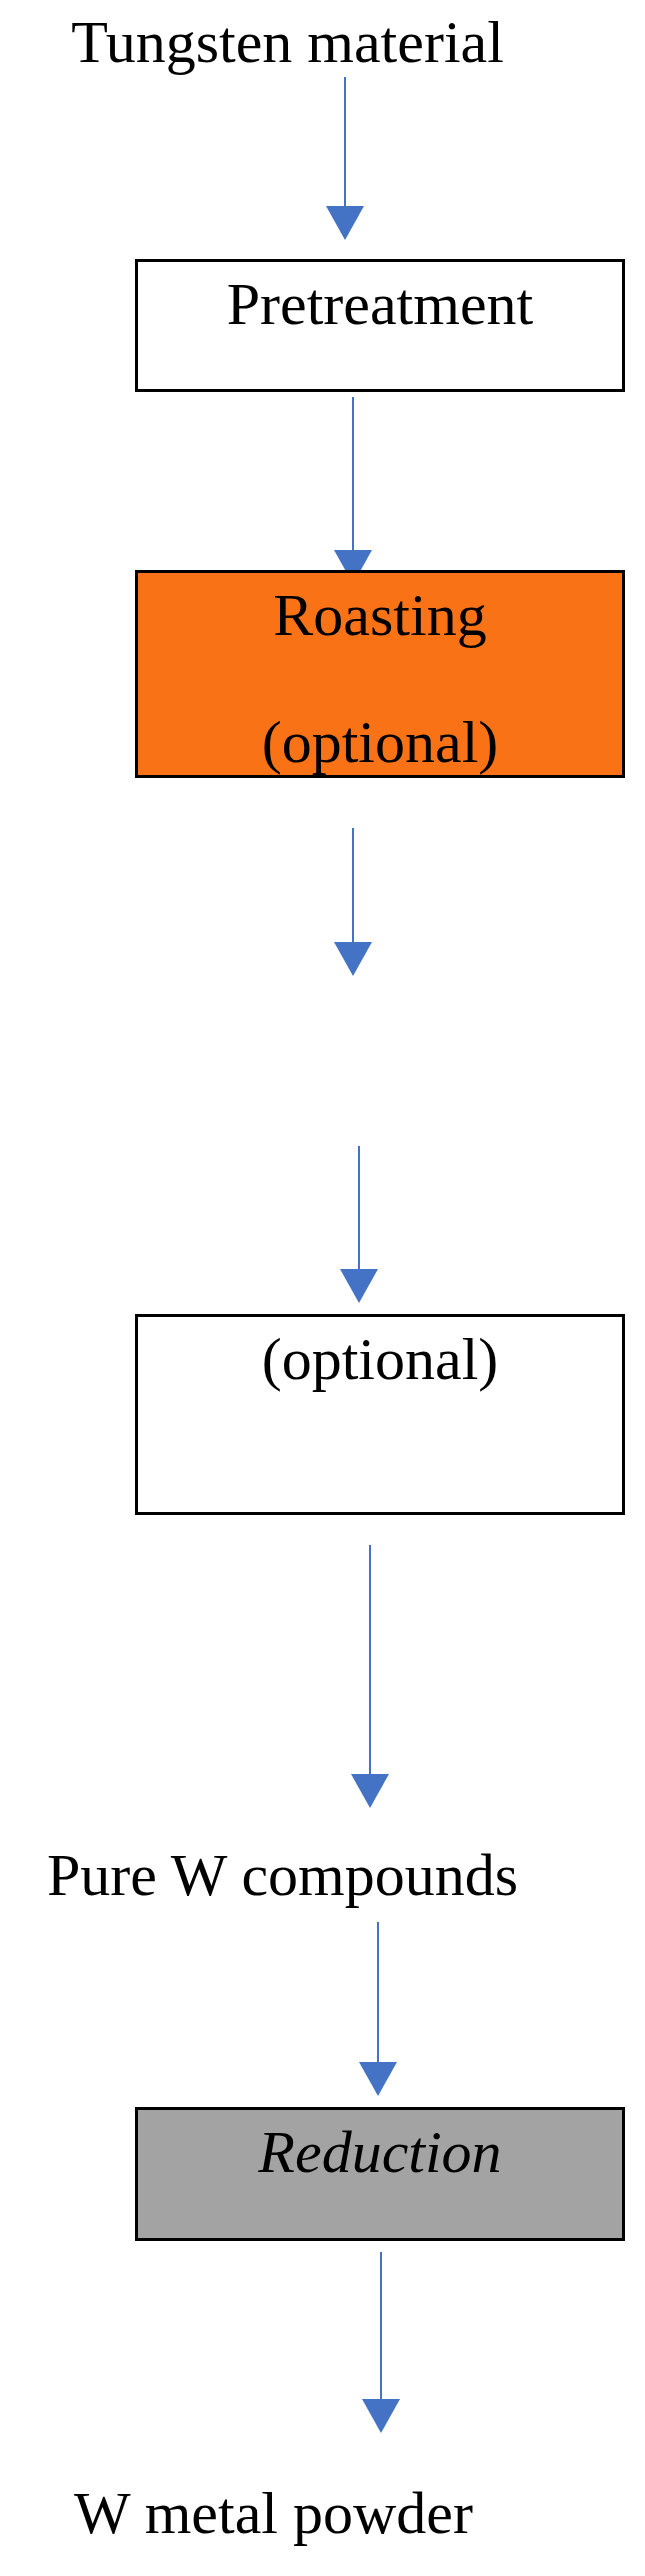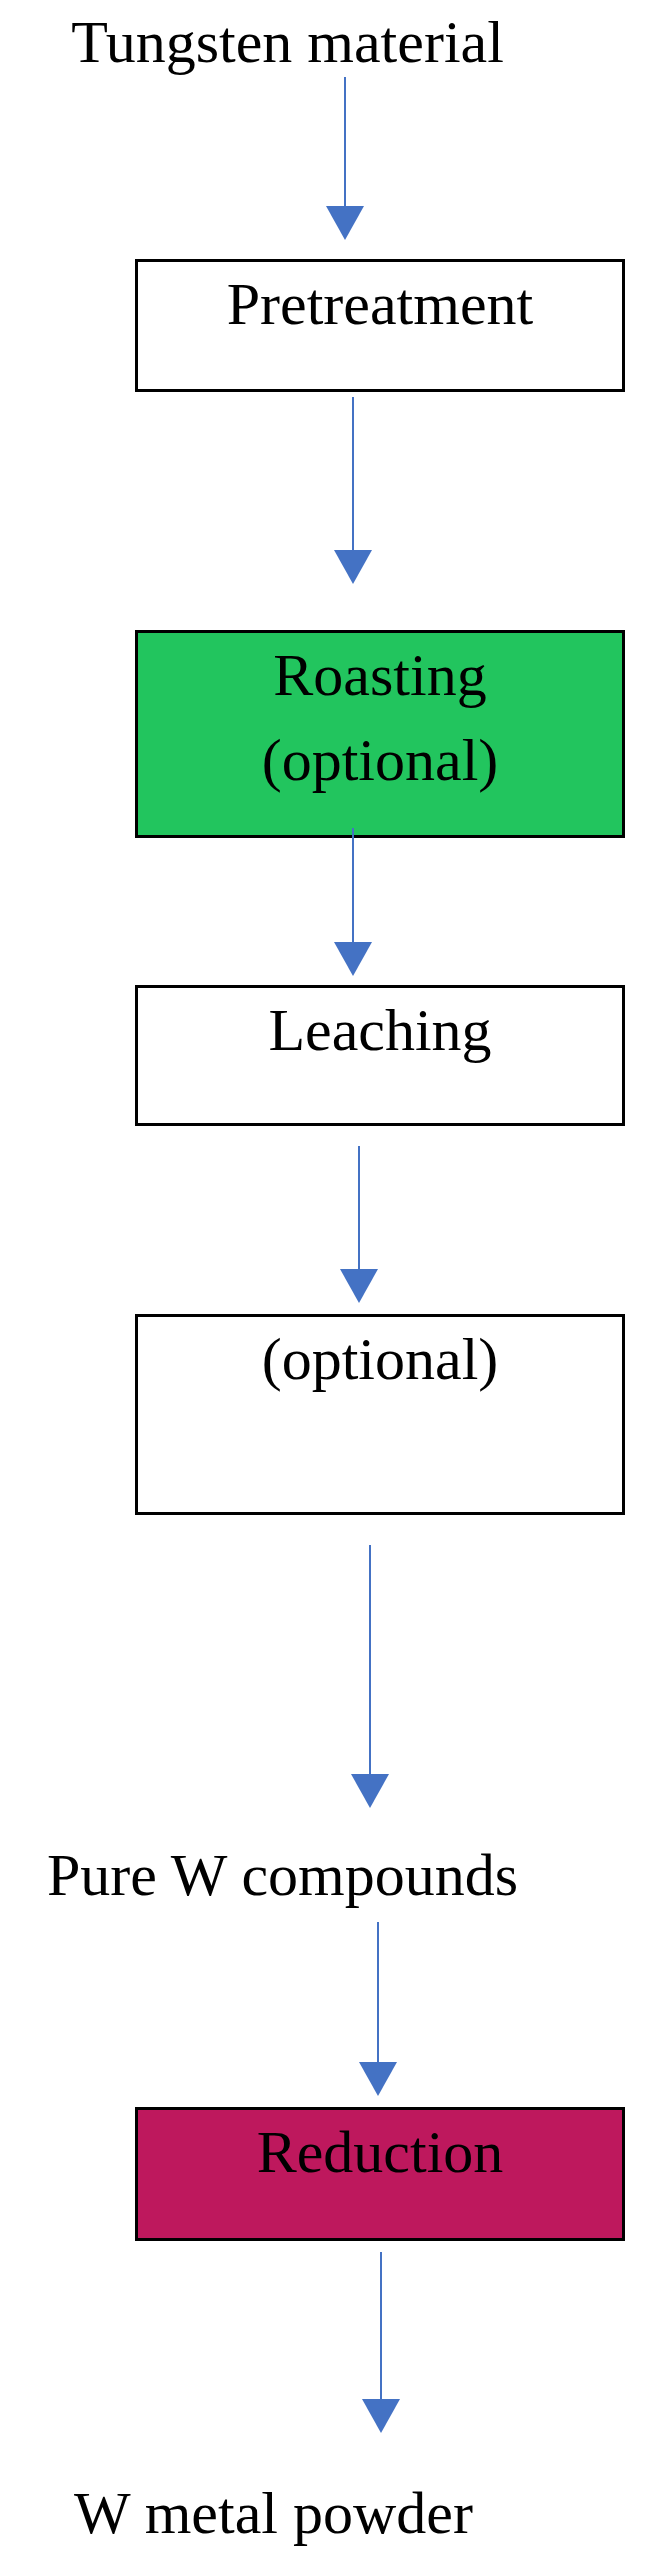--- a/index.html
+++ b/index.html
@@ -67,33 +67,30 @@
 
   <div class="box" style="left: 135px; top: 259px; width: 490px; height: 133px; border-color: rgb(0, 0, 0); background: rgb(255, 255, 255);">
     <span>Pretreatment</span>
   </div>
 
   <div class="arrow" style="left:334px; top:397px; height:187px;">
     <div class="shaft"></div>
     <div class="head"></div>
   </div>
 
-  <div class="box" style="left: 135px; top: 630px; width: 490px; height: 208px; border-color: rgb(0, 0, 0); background: #22c55e;">
+  <div class="box" style="left: 135px; top: 570px; width: 490px; height: 208px; border-color: rgb(0, 0, 0); background: #f97316; gap: 42px;">
     <span>Roasting</span>
     <span>(optional)</span>
   </div>
 
   <div class="arrow" style="left:334px; top:828px; height:148px;">
     <div class="shaft"></div>
     <div class="head"></div>
   </div>
 
-  <div class="box" style="left: 135px; top: 985px; width: 490px; height: 141px; border-color: rgb(0, 0, 0); background: rgb(255, 255, 255);">
-    <span>Leaching</span>
-  </div>
 
   <div class="arrow" style="left:340px; top:1146px; height:157px;">
     <div class="shaft"></div>
     <div class="head"></div>
   </div>
 
   <div class="box" style="left: 135px; top: 1314px; width: 490px; height: 201px; border-color: rgb(0, 0, 0); background: rgb(255, 255, 255);">
     <span>(optional)</span>
   </div>
 
@@ -102,21 +99,21 @@
     <div class="head"></div>
   </div>
 
   <div class="free-label" style="left:0px; top:1843px; width:565px;">Pure W compounds</div>
 
   <div class="arrow" style="left:359px; top:1922px; height:174px;">
     <div class="shaft"></div>
     <div class="head"></div>
   </div>
 
-  <div class="box" style="left: 135px; top: 2107px; width: 490px; height: 134px; border-color: rgb(0, 0, 0); background: #be185d;">
+  <div class="box" style="left: 135px; top: 2107px; width: 490px; height: 134px; border-color: rgb(0, 0, 0); background: #a3a3a3; font-style: italic;">
     <span>Reduction</span>
   </div>
 
   <div class="arrow" style="left:362px; top:2252px; height:181px;">
     <div class="shaft"></div>
     <div class="head"></div>
   </div>
 
   <div class="free-label" style="left:8px; top:2481px; width:531px;">W metal powder</div>
 

